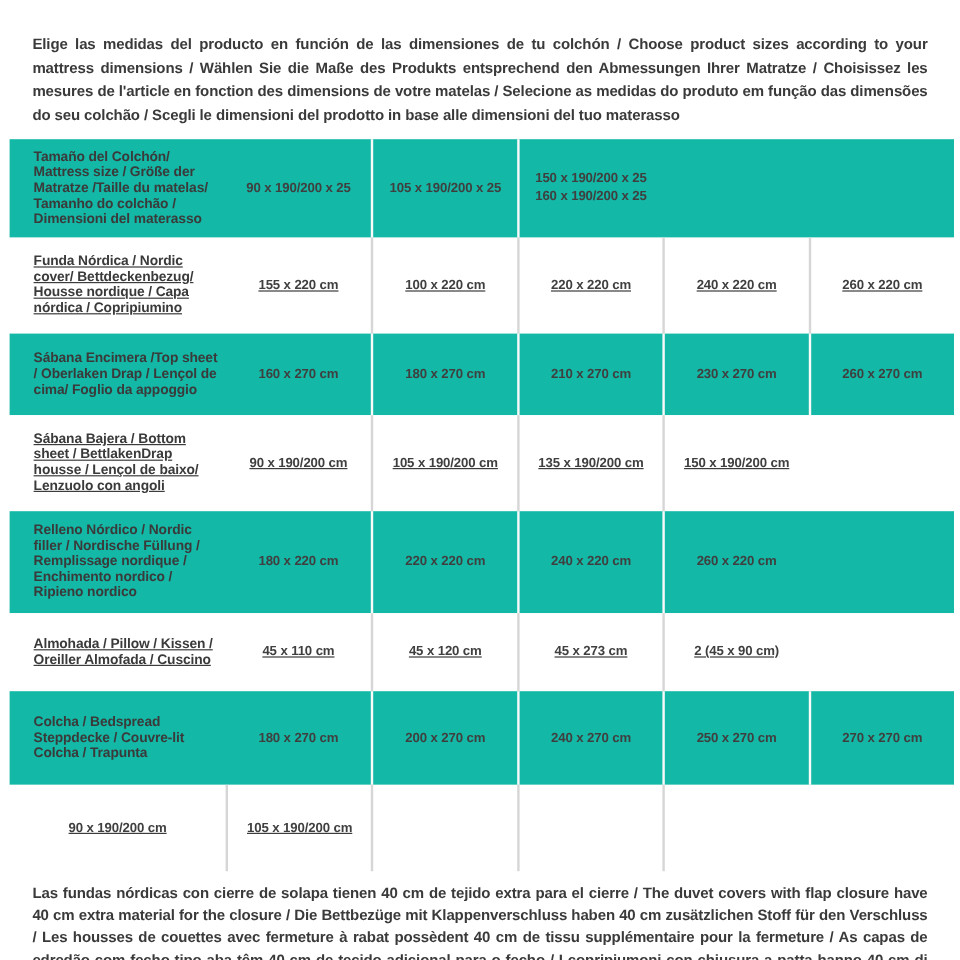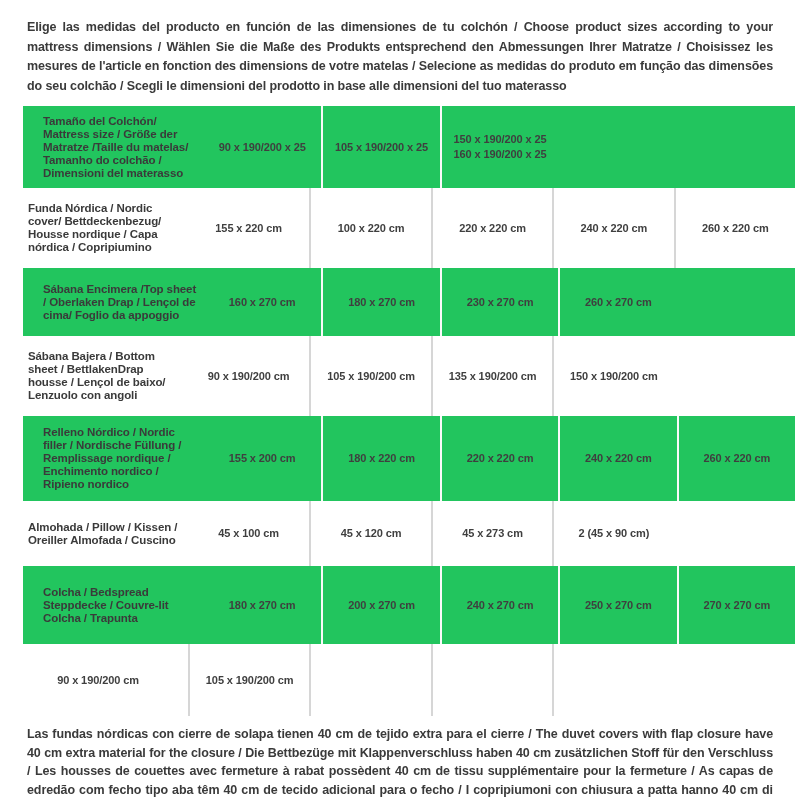--- a/index.html
+++ b/index.html
@@ -4,21 +4,21 @@
 <style>
   * { margin: 0; padding: 0; box-sizing: border-box; }
   html, body { background: #ffffff; }
   body {
     width: 800px;
     height: 800px;
     font-family: "Liberation Sans", sans-serif;
     color: #3c3c3c;
     overflow: hidden;
   }
-  .page { width: 800px; height: 800px; padding-top: 18px; }
+  .page { width: 800px; height: 800px; padding-top: 28px; }
 
   .intro, .footnote {
     margin: 0 27px;
     font-size: 12.5px;
     font-weight: 700;
     line-height: 19.5px;
     text-align: justify;
     color: #3a3a3a;
     letter-spacing: -0.1px;
   }
@@ -27,22 +27,22 @@
 
   .size-table {
     margin: 0 5px 0 8px;
     width: 787px;
   }
   .row {
     display: grid;
     grid-template-columns: 180px repeat(5, 1fr);
     align-items: stretch;
   }
-  .row.gray { background: #22c55e; margin-left: 15px; }
-  .row.white { background: #ffffff; }
+  .row.gray { background: #14b8a6; }
+  .row.white { background: #ffffff; text-decoration: underline; }
 
   .cell {
     display: flex;
     align-items: center;
     font-weight: 700;
     letter-spacing: -0.1px;
   }
   .cell.label {
     justify-content: flex-start;
     padding: 8px 6px 8px 20px;
@@ -95,44 +95,44 @@
       <div class="cell val">100 x 220 cm</div>
       <div class="cell val">220 x 220 cm</div>
       <div class="cell val">240 x 220 cm</div>
       <div class="cell val">260 x 220 cm</div>
     </div>
 
     <div class="row gray r2">
       <div class="cell label">Sábana Encimera /Top sheet / Oberlaken Drap / Lençol de cima/ Foglio da appoggio</div>
       <div class="cell val">160 x 270 cm</div>
       <div class="cell val">180 x 270 cm</div>
+      <div class="cell val">210 x 270 cm</div>
       <div class="cell val">230 x 270 cm</div>
       <div class="cell val">260 x 270 cm</div>
     </div>
 
     <div class="row white r3">
       <div class="cell label">Sábana Bajera / Bottom sheet / BettlakenDrap housse / Lençol de baixo/ Lenzuolo con angoli</div>
       <div class="cell val">90 x 190/200 cm</div>
       <div class="cell val">105 x 190/200 cm</div>
       <div class="cell val">135 x 190/200 cm</div>
       <div class="cell val">150 x 190/200 cm</div>
     </div>
 
     <div class="row gray r4">
       <div class="cell label">Relleno Nórdico / Nordic filler / Nordische Füllung / Remplissage nordique / Enchimento nordico / Ripieno nordico</div>
-      <div class="cell val">155 x 200 cm</div>
       <div class="cell val">180 x 220 cm</div>
       <div class="cell val">220 x 220 cm</div>
       <div class="cell val">240 x 220 cm</div>
       <div class="cell val">260 x 220 cm</div>
     </div>
 
     <div class="row white r5">
       <div class="cell label">Almohada / Pillow / Kissen / Oreiller Almofada / Cuscino</div>
-      <div class="cell val">45 x 100 cm</div>
+      <div class="cell val">45 x 110 cm</div>
       <div class="cell val">45 x 120 cm</div>
       <div class="cell val">45 x 273 cm</div>
       <div class="cell val">2 (45 x 90 cm)</div>
     </div>
 
     <div class="row gray r6">
       <div class="cell label">Colcha / Bedspread Steppdecke / Couvre-lit Colcha / Trapunta</div>
       <div class="cell val">180 x 270 cm</div>
       <div class="cell val">200 x 270 cm</div>
       <div class="cell val">240 x 270 cm</div>

